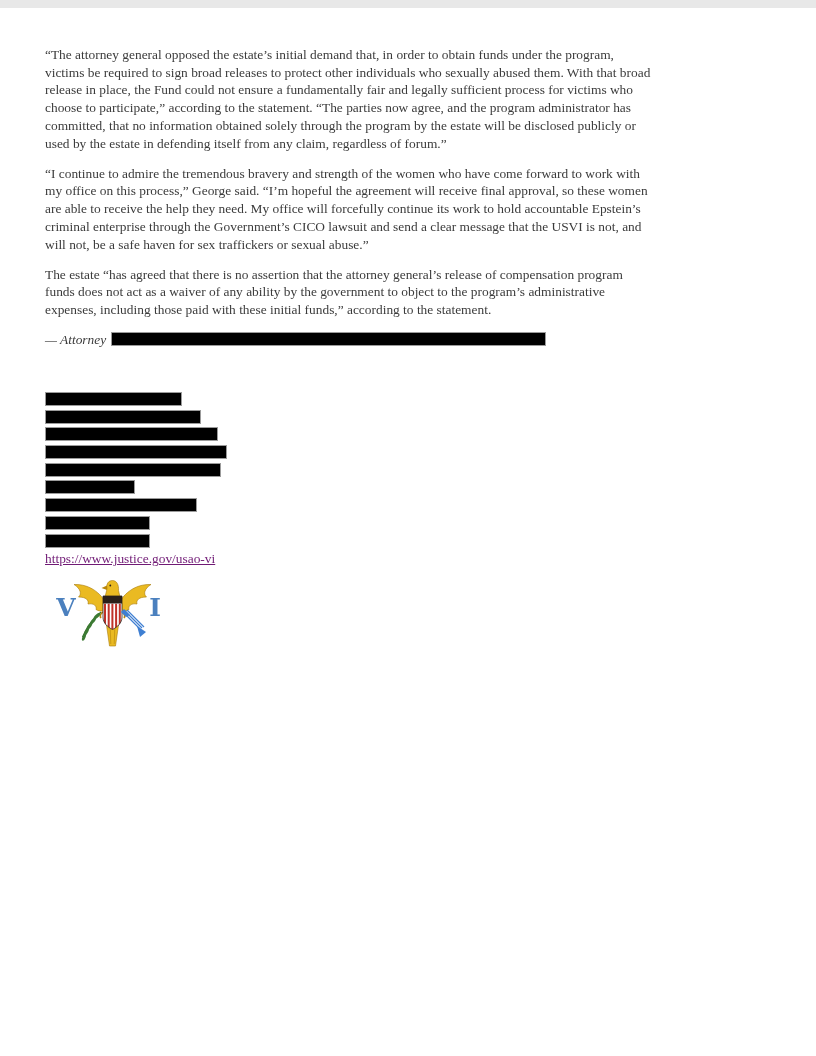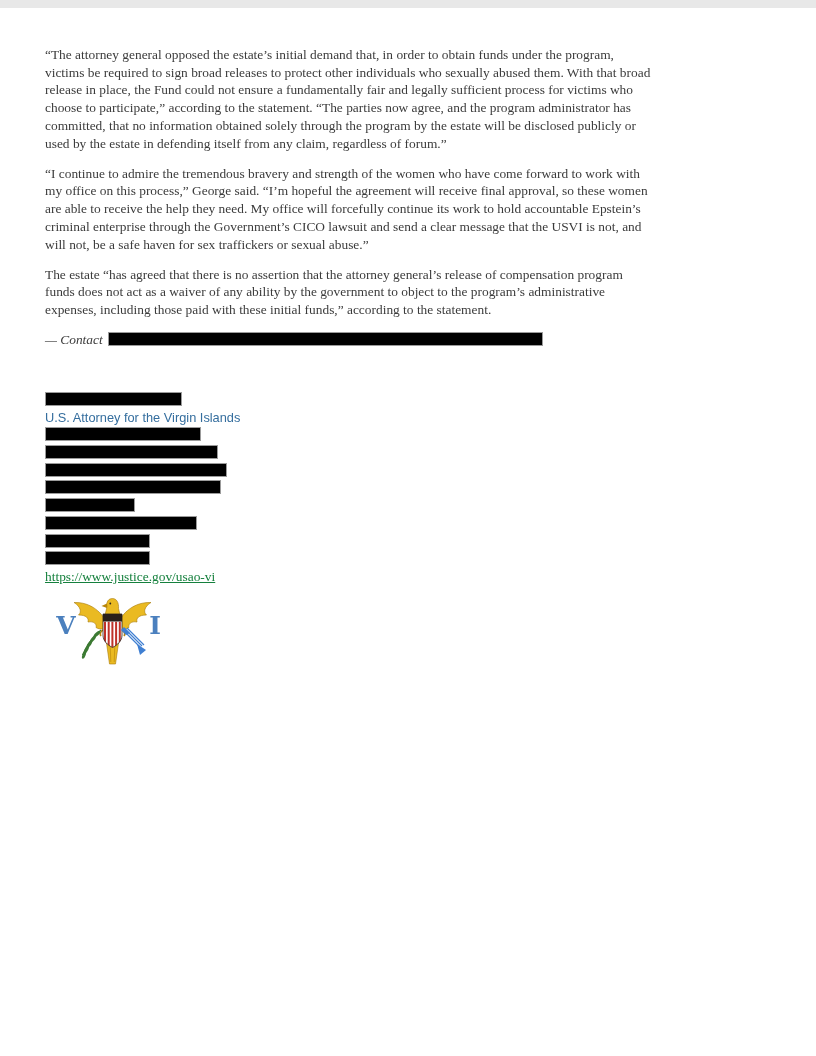--- a/index.html
+++ b/index.html
@@ -61,34 +61,33 @@
 used by the estate in defending itself from any claim, regardless of forum.”</p>
   <p class="body-par">“I continue to admire the tremendous bravery and strength of the women who have come forward to work with
 my office on this process,” George said. “I’m hopeful the agreement will receive final approval, so these women
 are able to receive the help they need. My office will forcefully continue its work to hold accountable Epstein’s
 criminal enterprise through the Government’s CICO lawsuit and send a clear message that the USVI is not, and
 will not, be a safe haven for sex traffickers or sexual abuse.”</p>
   <p class="body-par">The estate “has agreed that there is no assertion that the attorney general’s release of compensation program
 funds does not act as a waiver of any ability by the government to object to the program’s administrative
 expenses, including those paid with these initial funds,” according to the statement.</p>
 
-  <p class="contact-line"><span>— Contact</span><span class="redaction" style="width: 433px;"></span></p>
+  <p class="contact-line"><span>— Attorney</span><span class="redaction" style="width: 433px;"></span></p>
 
   <div class="sig-block">
       <div class="sig-line"><span class="redaction" style="width: 135px;"></span></div>
-      <div class="sig-line sig-title" style="color: rgb(53, 110, 158);">U.S. Attorney for the Virgin Islands</div>
       <div class="sig-line"><span class="redaction" style="width: 154px;"></span></div>
       <div class="sig-line"><span class="redaction" style="width: 171px;"></span></div>
       <div class="sig-line"><span class="redaction" style="width: 180px;"></span></div>
       <div class="sig-line"><span class="redaction" style="width: 174px;"></span></div>
       <div class="sig-line"><span class="redaction" style="width: 88px;"></span></div>
       <div class="sig-line"><span class="redaction" style="width: 150px;"></span></div>
       <div class="sig-line"><span class="redaction" style="width: 103px;"></span></div>
       <div class="sig-line"><span class="redaction" style="width: 103px;"></span></div>
-      <div class="sig-line"><a class="sig-link" style="color: #15803d;">https://www.justice.gov/usao-vi</a></div>
+      <div class="sig-line"><a class="sig-link" style="color: #701a75;">https://www.justice.gov/usao-vi</a></div>
     </div>
 
   <div class="flag-wrap">
     <svg width="133" height="78" viewBox="0 0 133 78">
       <rect width="133" height="78" fill="#ffffff"></rect>
 
       <text x="21" y="41" text-anchor="middle" font-family="DejaVu Serif, serif" font-weight="bold" font-size="25" fill="#4b80be">V</text>
       <text x="110" y="41" text-anchor="middle" font-family="DejaVu Serif, serif" font-weight="bold" font-size="25" fill="#4b80be">I</text>
 
       <defs>

